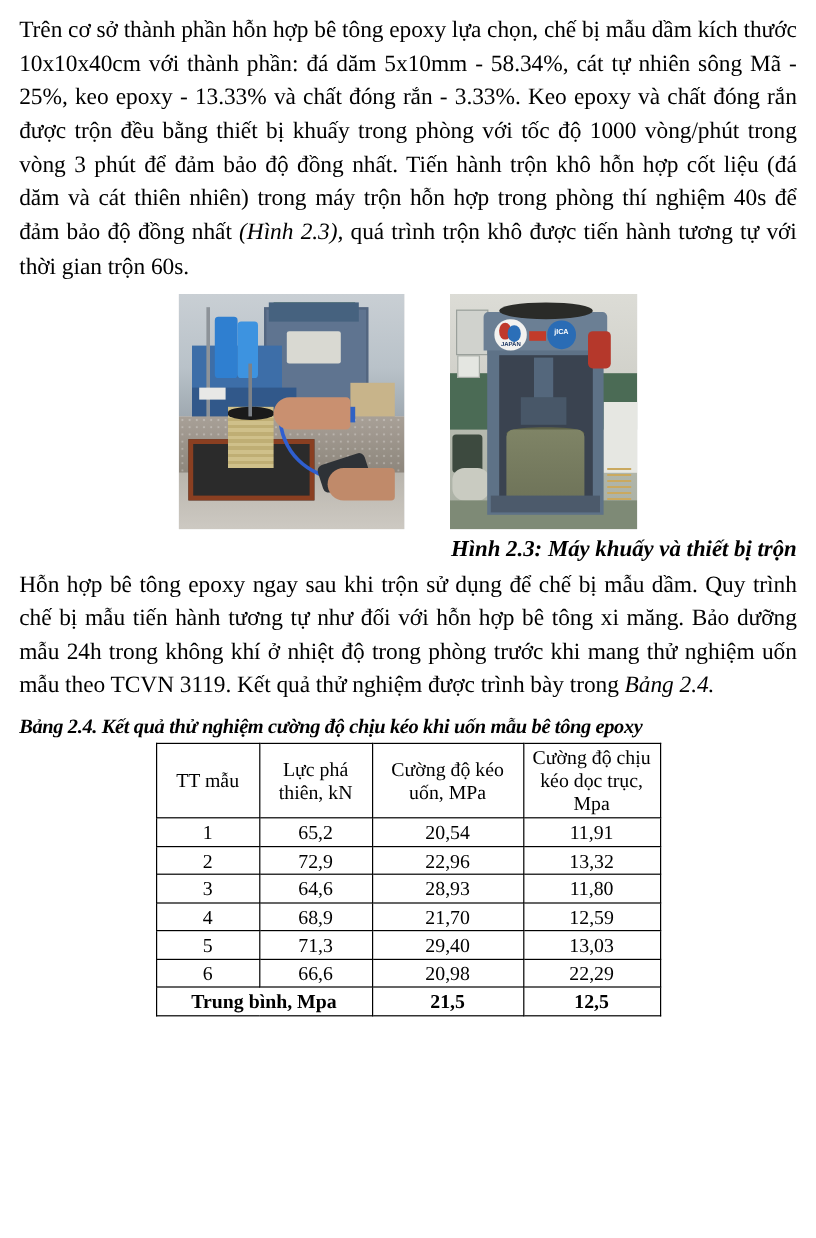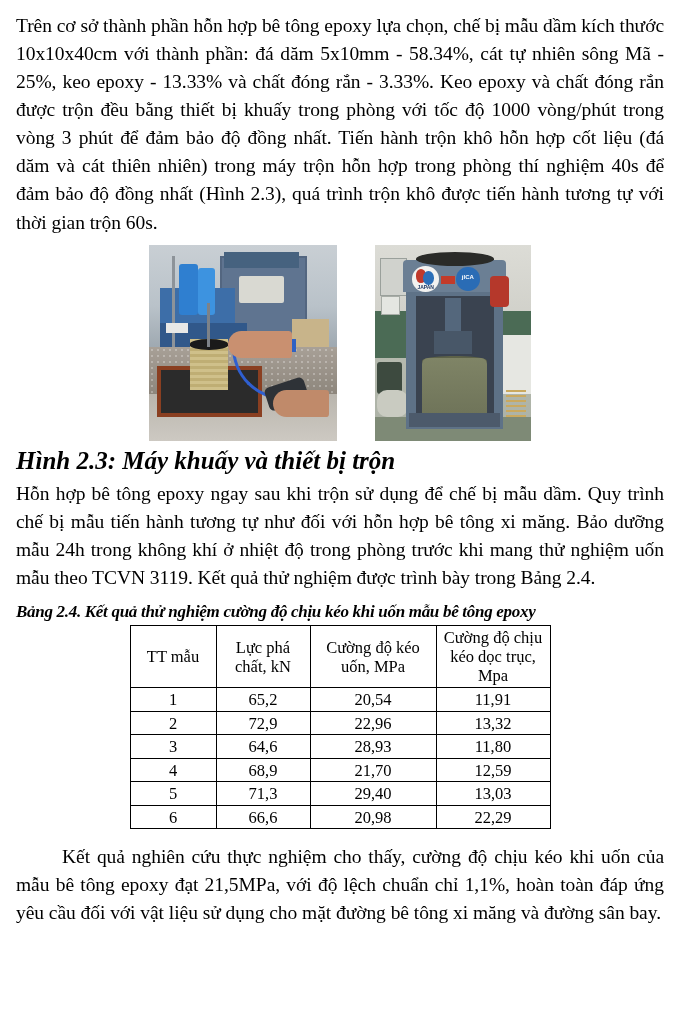--- a/index.html
+++ b/index.html
@@ -34,42 +34,42 @@
   }
   .para {
     font-size: 19.5px;
     line-height: 1.44;
     text-align: justify;
     text-justify: inter-word;
     margin: 0;
     letter-spacing: -0.05px;
   }
   .para.indent { text-indent: 46px; }
-  .para .it { }
+  .para .it { font-style: italic; }
 
   
   .figure-row {
     margin-top: 8px;
     display: flex;
     justify-content: center;
     align-items: flex-start;
     gap: 38px;
     height: 196px;
   }
   .photo {
     position: relative;
     overflow: hidden;
     background: #d9d9d9;
   }
   .photo-left  { width: 188px; height: 196px; }
   .photo-right { width: 156px; height: 196px; }
 
   .figure-caption {
-    text-align: left;
-    font-size: 25px;
+    text-align: right;
+    font-size: 19px;
     font-weight: bold;
     font-style: italic;
     margin: 6px 0 5px 0;
   }
 
   
   .table-caption {
     font-size: 17px;
     font-weight: bold;
     font-style: italic;
@@ -247,21 +247,21 @@
     <table class="data">
       <colgroup>
         <col class="c1">
           <col class="c2">
           <col class="c3">
           <col class="c4">
       </colgroup>
       <thead>
         <tr>
           <td>TT mẫu</td>
-          <td>Lực phá chất, kN</td>
+          <td>Lực phá thiên, kN</td>
           <td>Cường độ kéo uốn, MPa</td>
           <td>Cường độ chịu kéo dọc trục, Mpa</td>
         </tr>
       </thead>
       <tbody>
         <tr>
           <td>1</td>
           <td>65,2</td>
           <td>20,54</td>
           <td>11,91</td>
@@ -289,19 +289,23 @@
           <td>71,3</td>
           <td>29,40</td>
           <td>13,03</td>
         </tr>
         <tr>
           <td>6</td>
           <td>66,6</td>
           <td>20,98</td>
           <td>22,29</td>
         </tr>
+        <tr class="summary">
+          <td colspan="2">Trung bình, Mpa</td>
+          <td>21,5</td>
+          <td>12,5</td>
+        </tr>
       </tbody>
     </table>
   </div>
 
-  <p class="para indent closing">Kết quả nghiên cứu thực nghiệm cho thấy, cường độ chịu kéo khi uốn của mẫu bê tông epoxy đạt 21,5MPa, với độ lệch chuẩn chỉ 1,1%, hoàn toàn đáp ứng yêu cầu đối với vật liệu sử dụng cho mặt đường bê tông xi măng và đường sân bay.</p>
 
 </div>
 
 </body></html>

